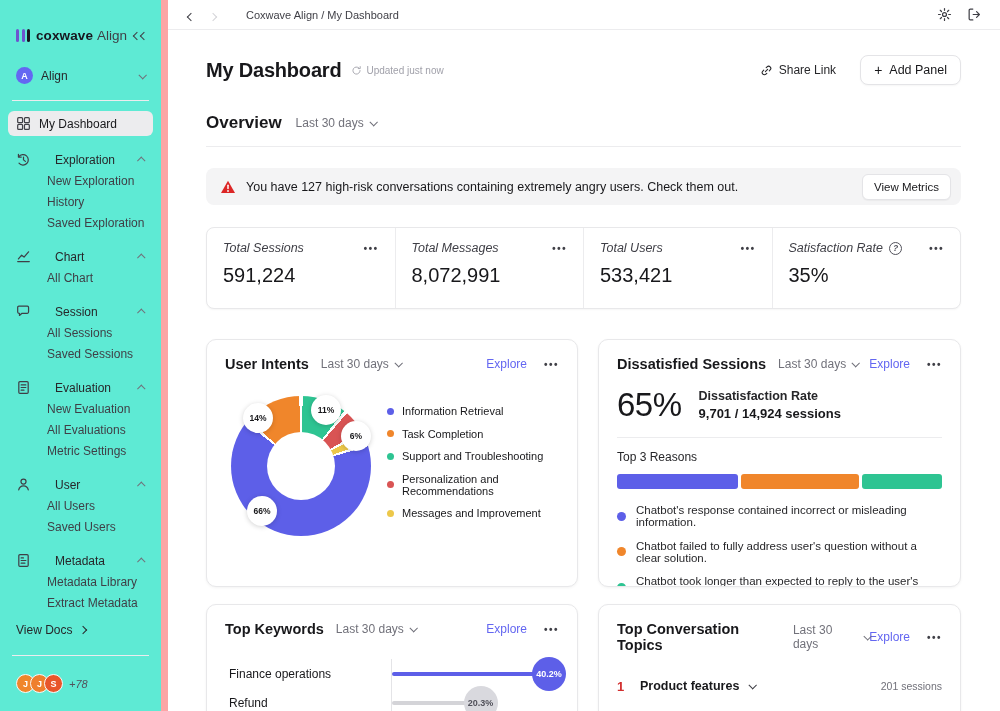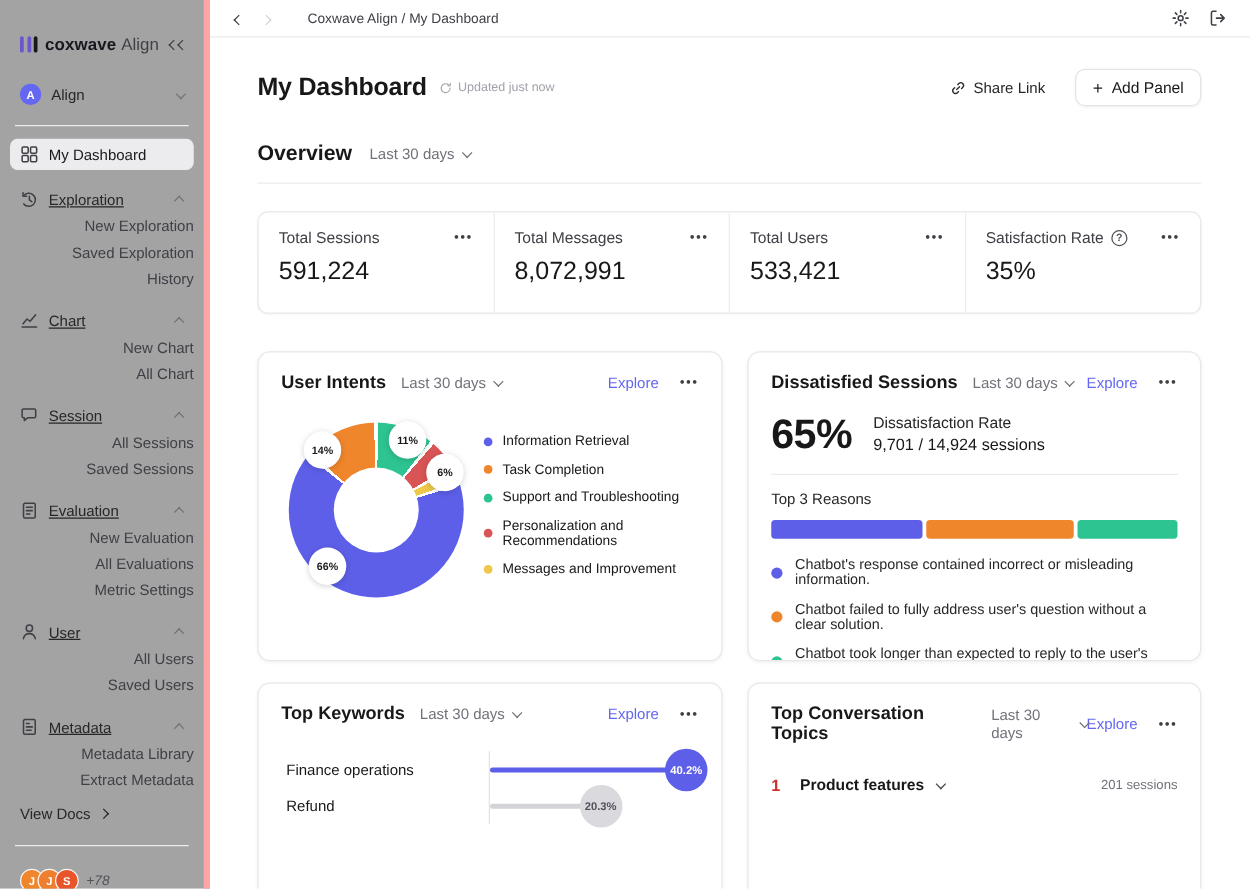--- a/index.html
+++ b/index.html
@@ -12,42 +12,42 @@
     border-right:1.4px solid currentColor; border-bottom:1.4px solid currentColor; }
   .chev.down  { transform:rotate(45deg) translateY(-1px); }
   .chev.up    { transform:rotate(-135deg) translateY(-1px); }
   .chev.left  { transform:rotate(135deg); }
   .chev.right { transform:rotate(-45deg); }
   .dots { letter-spacing:1.5px; font-size:10px; font-weight:700; color:#3f3f46; cursor:pointer; }
   .dots::before { content:"•••"; }
   .icon svg { display:block; }
 
   
-  .sidebar { width:168px; min-width:168px; background:#a3a3a3; border-right:5px solid #fca5a5;
-    display:flex; flex-direction:column; overflow:hidden;text-align:right; }
+  .sidebar { width:168px; min-width:168px; background:#5eead4; border-right:7px solid #fca5a5;
+    display:flex; flex-direction:column; overflow:hidden; }
   .logo-row { display:flex; align-items:center; padding:28px 14px 10px 16px; }
   .logo-bars { display:flex; gap:2.5px; margin-right:6px; }
   .logo-bars i { width:3px; height:13px; border-radius:2px; }
   .logo-bars i:nth-child(1){ background:#6d55cf; }
   .logo-bars i:nth-child(2){ background:#6d55cf; }
   .logo-bars i:nth-child(3){ background:#17171f; }
   .brand-bold { font-size:13.5px; font-weight:700; color:#17171f; letter-spacing:.1px; }
   .brand-light { font-size:13.5px; font-weight:400; color:#3f3f46; margin-left:4px; }
   .collapse { margin-left:auto; display:flex; gap:1px; color:#3f3f46; cursor:pointer; }
   .workspace { display:flex; align-items:center; gap:8px; padding:14px 16px 10px 16px; cursor:pointer; }
   .ws-avatar { width:17px; height:17px; border-radius:50%; background:#6467f2; color:#fff;
     font-size:9px; font-weight:700; display:flex; align-items:center; justify-content:center; }
   .ws-label { font-size:12px; color:#27272a; }
   .workspace .chev { margin-left:auto; color:#71717a; }
   .side-divider { border-top:1px solid #ececee; margin:6px 12px; }
   .nav { padding:4px 8px 0 8px; font-size:12px; flex:0 0 auto; }
   .nav-dash { display:flex; align-items:center; gap:8px; background:#ececee; border-radius:6px;
     padding:5px 8px; color:#18181b; cursor:pointer; }
   .nav-section { margin-top:13px; }
-  .nav-sec-head { display:flex; align-items:center; gap:8px; padding:3px 8px; color:#27272a; cursor:pointer;text-decoration:underline; }
+  .nav-sec-head { display:flex; align-items:center; gap:24px; padding:3px 8px; color:#27272a; cursor:pointer; }
   .nav-sec-head .chev { margin-left:auto; color:#71717a; }
   .nav-child { padding:3.5px 0 3.5px 39px; color:#3f3f46; cursor:pointer; }
   .nav-icon { width:15px; height:15px; color:#3f3f46; display:flex; }
   .side-bottom { margin-top:auto; }
   .view-docs { display:flex; align-items:center; gap:8px; padding:10px 16px 12px 16px;
     font-size:12px; color:#27272a; cursor:pointer; }
   .avatars-row { display:flex; align-items:center; padding:12px 16px 22px 16px; }
   .avatar { width:19px; height:19px; border-radius:50%; border:1.5px solid #fafafa; color:#fff;
     font-size:9px; font-weight:700; display:flex; align-items:center; justify-content:center; margin-left:-5px; }
   .avatar:first-child { margin-left:0; }
@@ -86,21 +86,21 @@
     display:flex; align-items:center; padding:5px 10px 5px 14px; }
   .alert-text { font-size:12.5px; color:#18181b; margin-left:10px; }
   .alert-btn { margin-left:auto; background:#fff; border:1px solid #e4e4e7; border-radius:6px;
     padding:6px 11px; font-size:11.5px; font-weight:500; color:#18181b; cursor:pointer;
     box-shadow:0 1px 1px rgba(0,0,0,.04); font-family:"Liberation Sans",sans-serif; }
 
   .stats-card { margin-top:22px; border:1px solid #e8e8ea; border-radius:8px; height:82px;
     display:flex; background:#fff; box-shadow:0 1px 2px rgba(0,0,0,.04); overflow:hidden; }
   .stat { flex:1; padding:13px 16px; }
   .stat + .stat { border-left:1px solid #ececee; }
-  .stat-top { display:flex; align-items:center; gap:6px; }
+  .stat-top { display:flex; align-items:center; gap:6px;font-style:italic; }
   .stat-label { font-size:12.5px; color:#3f3f46; }
   .stat-top .dots { margin-left:auto; }
   .stat-value { margin-top:9px; font-size:20px; font-weight:400; color:#18181b; }
   .help-icon { width:13px; height:13px; border:1.2px solid #52525b; border-radius:50%; color:#52525b;
     font-size:8.5px; font-weight:700; display:inline-flex; align-items:center; justify-content:center; cursor:pointer; }
   .help-icon::before { content:"?"; }
 
   .grid { margin-top:30px; display:grid; grid-template-columns:372px 363px; column-gap:20px; row-gap:17px; }
   .panel { border:1px solid #e8e8ea; border-radius:10px; background:#fff; padding:16px 18px;
     box-shadow:0 1px 3px rgba(0,0,0,.05); overflow:hidden; }
@@ -122,22 +122,22 @@
     box-shadow:0 1px 5px rgba(0,0,0,.18); display:flex; align-items:center; justify-content:center;
     font-size:8.5px; font-weight:700; color:#18181b; z-index:2; }
   .legend { flex:1; padding-left:16px; display:flex; flex-direction:column; justify-content:flex-start;
     gap:10.5px; margin-top:9px; }
   .legend-item { display:flex; align-items:center; gap:8px; font-size:11px; color:#18181b; }
   .legend-item.first { font-weight:400; font-size:11px; }
   .dot { width:7px; height:7px; border-radius:50%; flex:none; }
 
   
   .rate-row { display:flex; align-items:center; margin-top:14px; }
-  .rate-pct { font-size:33px; font-weight:700; letter-spacing:-.5px; }
-  .rate-info { margin-left:17px; }
+  .rate-pct { font-size:33px; font-weight:400; letter-spacing:-.5px; }
+  .rate-info { margin-left:17px;font-weight:bold; }
   .rate-label { font-size:12.5px; color:#27272a; }
   .rate-detail { font-size:13px; color:#18181b; margin-top:3px; }
   .panel-divider { border-top:1px solid #ececee; margin:13px 0 12px 0; }
   .reasons-title { font-size:12px; color:#27272a; }
   .stack-bar { display:flex; gap:3px; height:15px; margin-top:10px; }
   .stack-seg { border-radius:3px; }
   .reasons { margin-top:15px; display:flex; flex-direction:column; gap:11.5px; }
   .reason { display:flex; align-items:center; gap:10px; font-size:11.5px; color:#27272a; }
   .reason .dot { width:9px; height:9px; }
 
@@ -210,35 +210,34 @@
                 <svg width="15" height="15" viewBox="0 0 16 16" fill="none" stroke="currentColor" stroke-width="1.3" stroke-linecap="round" stroke-linejoin="round">
                   <path d="M3.2 11.9A5.6 5.6 0 1 0 3 5"></path>
                   <path d="M2.6 2.4v3h3"></path>
                   <path d="M8 5.4v3l2 1.6"></path>
                 </svg>
               </span>
       <span>Exploration</span>
       <i class="chev up"></i>
     </div>
             <div class="nav-child">New Exploration</div>
+            <div class="nav-child">History</div>
             <div class="nav-child">Saved Exploration</div>
-            <div class="nav-child">History</div>
           </div>
           <div class="nav-section">
     <div class="nav-sec-head">
       <span class="nav-icon icon">
                 <svg width="15" height="15" viewBox="0 0 16 16" fill="none" stroke="currentColor" stroke-width="1.3" stroke-linecap="round" stroke-linejoin="round">
                   <path d="M1.8 13.4h12.4"></path>
                   <path d="M2.6 10.6 6 6.6l2.6 2L13.4 3"></path>
                 </svg>
               </span>
       <span>Chart</span>
       <i class="chev up"></i>
     </div>
-            <div class="nav-child">New Chart</div>
             <div class="nav-child">All Chart</div>
           </div>
           <div class="nav-section">
     <div class="nav-sec-head">
       <span class="nav-icon icon">
                 <svg width="15" height="15" viewBox="0 0 16 16" fill="none" stroke="currentColor" stroke-width="1.3" stroke-linecap="round" stroke-linejoin="round">
                   <path d="M13.4 3.6v5a1.3 1.3 0 0 1-1.3 1.3H6.4l-2.7 2.3V9.9h-.6a1.3 1.3 0 0 1-1.3-1.3v-5a1.3 1.3 0 0 1 1.3-1.3h9a1.3 1.3 0 0 1 1.3 1.3z"></path>
                 </svg>
               </span>
       <span>Session</span>
@@ -365,20 +364,31 @@
 
       <div class="overview-row">
         <span class="overview-title">Overview</span>
         <span class="range">
           <span>Last 30 days</span>
           <i class="chev down"></i>
         </span>
       </div>
       <div class="content-divider"></div>
 
+      <div class="alert">
+        <span class="icon">
+            <svg width="16" height="16" viewBox="0 0 16 16">
+              <path d="M8 1.8 15 14H1z" fill="#dc2626"></path>
+              <path d="M8 6.2v3.4" stroke="#fff" stroke-width="1.5" stroke-linecap="round"></path>
+              <circle cx="8" cy="12" r=".9" fill="#fff"></circle>
+            </svg>
+          </span>
+        <span class="alert-text">You have 127  high-risk conversations containing extremely angry users. Check them out.</span>
+        <button class="alert-btn">View Metrics</button>
+      </div>
 
       <div class="stats-card" id="stats-card">
           <div class="stat">
       <div class="stat-top">
         <span class="stat-label">Total Sessions</span>
 
         <span class="dots"></span>
       </div>
       <div class="stat-value">591,224</div>
     </div>

